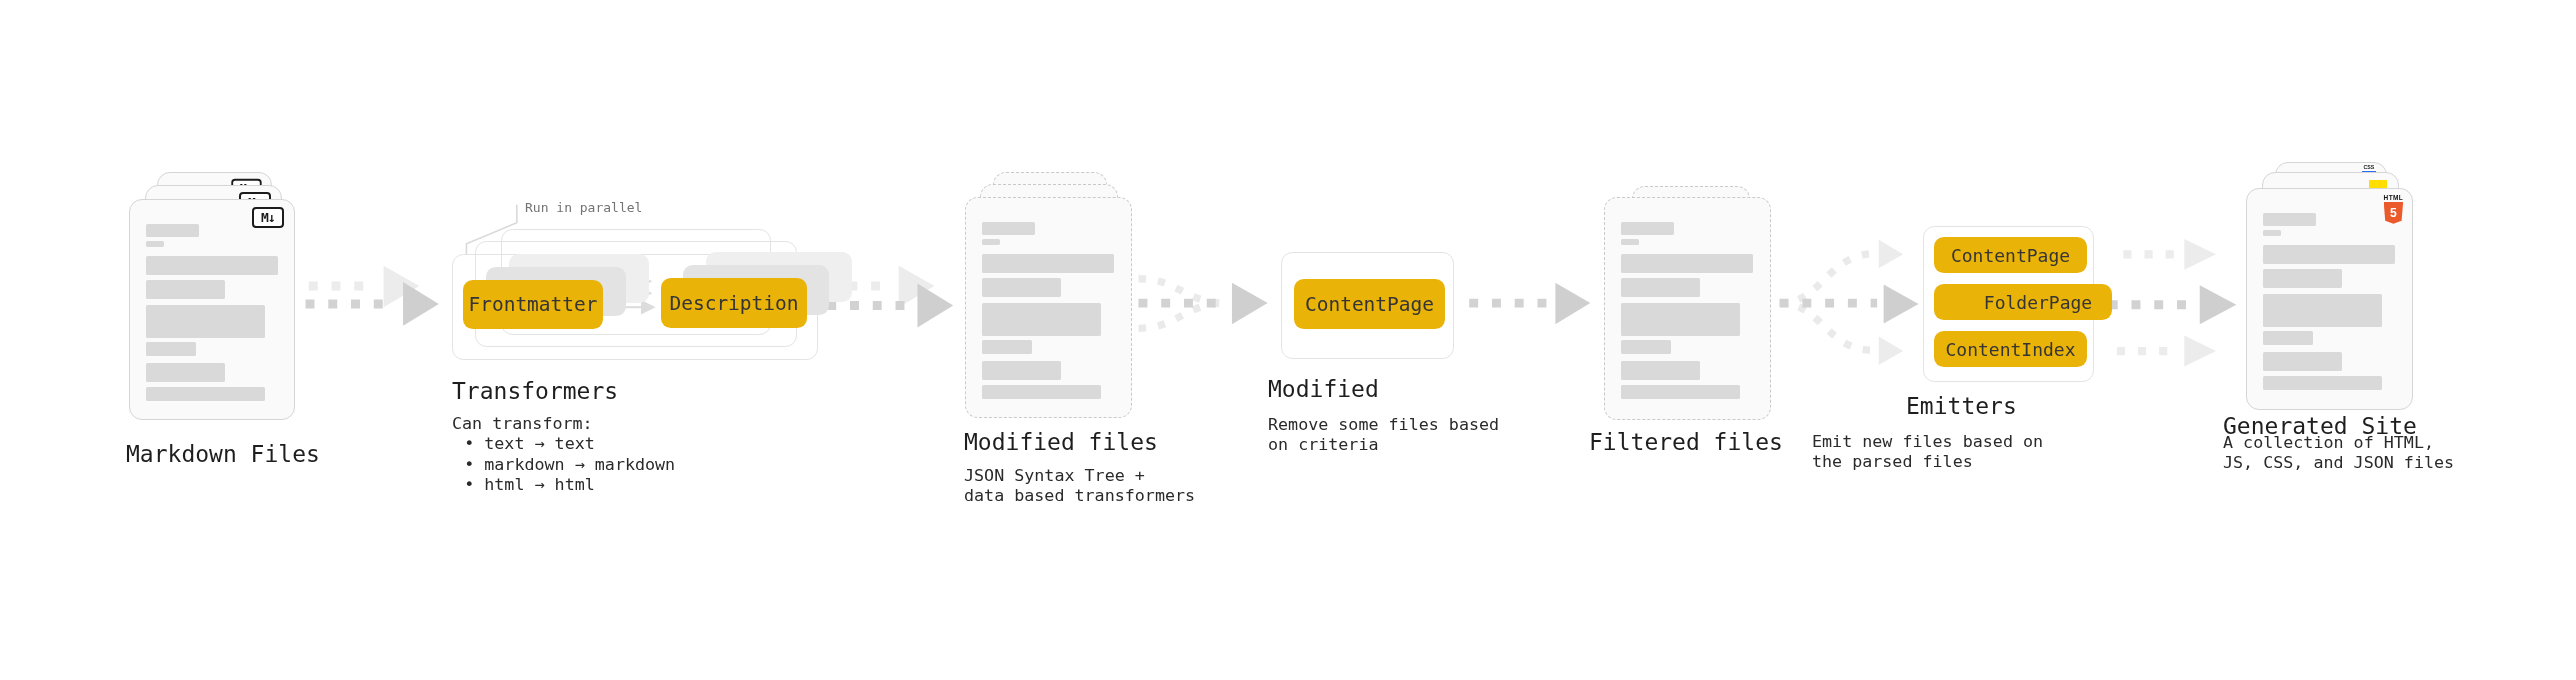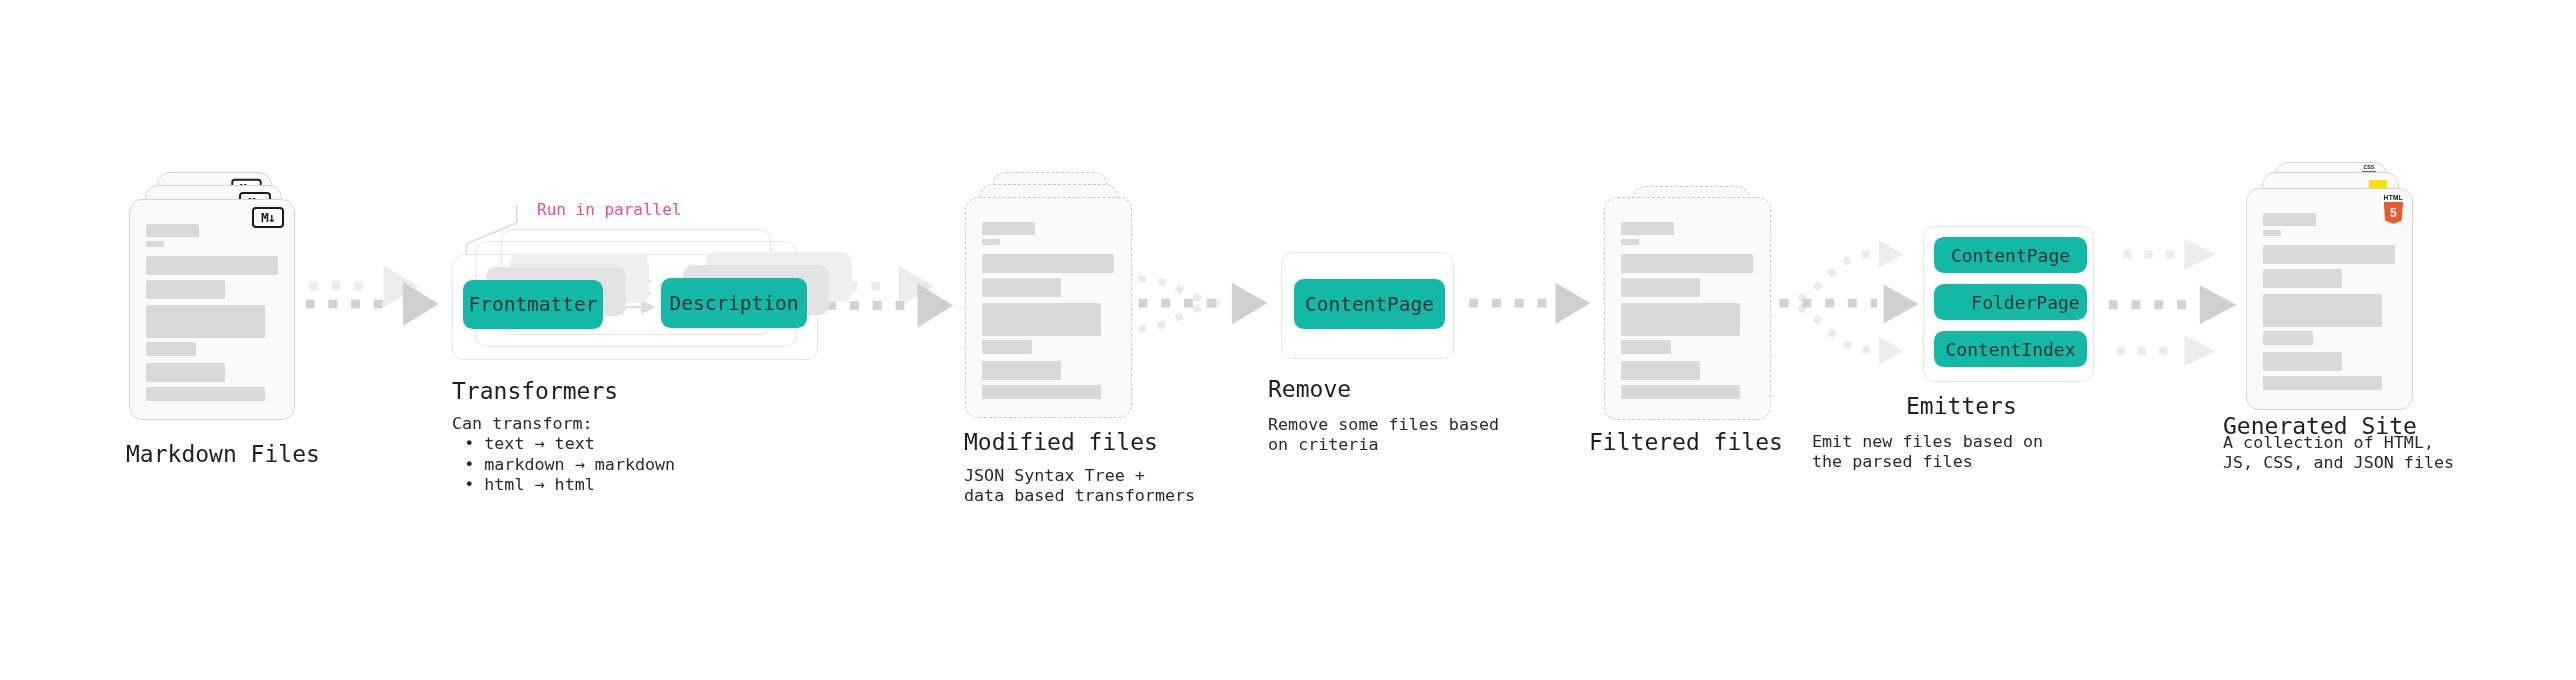--- a/index.html
+++ b/index.html
@@ -31,32 +31,32 @@
     color:#fff; font-family:"Liberation Sans",sans-serif; font-weight:bold; font-size:12.2px;
   }
   .js-icon { position:absolute; top:6.5px; right:11.4px; width:18px; height:10.6px; background:#ffde00; }
   .css-icon { position:absolute; top:2.4px; right:9.8px; width:14.6px; height:9px; background:#fff; text-align:center; }
   .css-word { font-family:"Liberation Sans",sans-serif; font-weight:bold; font-size:5.3px; color:#111; line-height:5.7px; display:block; }
   .css-bar { display:block; width:100%; height:2.4px; background:#2f6df6; }
   
   .obox { position:absolute; border:1.6px solid #e3e3e3; border-radius:11.4px; background:transparent; }
   .obox.filled { background:#ffffff; }
   .pill {
-    position:absolute; background:#14b8a6; border-radius:9.8px;
+    position:absolute; background:#eab308; border-radius:9.8px;
     display:flex; align-items:center; justify-content:center;
     font-size:19.5px; color:#353535;
   }
   .pill.ghost1 { background:#e3e3e3; }
   .pill.ghost2 { background:#efefef; }
   .pill.small { font-size:18px; }
   
   .title { position:absolute; font-size:23px; color:#1e1e1e; white-space:nowrap; }
   .desc  { position:absolute; font-size:16.7px; color:#2a2a2a; line-height:20.3px; white-space:nowrap; }
   .desc .indent { padding-left:12.2px; }
-  .note { position:absolute; font-size:16px; color:#ec4899; white-space:nowrap;margin-left:12px; }
+  .note { position:absolute; font-size:13px; color:#737373; white-space:nowrap; }
   .overlay { position:absolute; left:0; top:0; pointer-events:none; }
 </style>
 </head>
 <body>
 
 <div class="canvas">
 
   <svg class="overlay" width="2576" height="681" viewBox="0 0 3170 838">
 
     <g>
@@ -180,21 +180,21 @@
     <div class="title" style="left:964px; top:429px;">Modified files</div>
     <div class="desc" style="left:964px; top:465px;">
       <div>JSON Syntax Tree +</div>
       <div>data based transformers</div>
     </div>
   </div>
 
   <div>
     <div class="obox filled" style="left:1281px; top:252px; width:173px; height:107px;"></div>
     <div class="pill" style="left:1294px; top:279px; width:151px; height:50px;">ContentPage</div>
-    <div class="title" style="left:1268px; top:376px;">Remove</div>
+    <div class="title" style="left:1268px; top:376px;">Modified</div>
     <div class="desc" style="left:1268px; top:414px;">
       <div>Remove some files based</div>
       <div>on criteria</div>
     </div>
   </div>
 
   <div>
     <div class="card dashed" style="left:1632px; top:186px; width:118px; height:221px;"></div>
     <div class="card dashed" style="left:1604px; top:197px; width:167px; height:223px;">
         <div class="bar" style="top: 24.4px; width: 53px; height: 13px;"></div>
@@ -205,21 +205,21 @@
         <div class="bar" style="top: 142px; width: 50px; height: 14px;"></div>
         <div class="bar" style="top: 163px; width: 79px; height: 18.7px;"></div>
         <div class="bar" style="top: 187px; width: 119px; height: 14px;"></div>
       </div>
     <div class="title" style="left:1589px; top:429px;">Filtered files</div>
   </div>
 
   <div>
     <div class="obox filled" style="left:1923px; top:226px; width:171px; height:156px;"></div>
     <div class="pill small" style="left:1934px; top:237px; width:153px; height:36px;">ContentPage</div>
-    <div class="pill small" style="left:1934px; top:284px; width:153px; height:36px;padding-left:30px;">FolderPage</div>
+    <div class="pill small" style="left:1934px; top:284px; width:178px; height:36px;padding-left:30px;">FolderPage</div>
     <div class="pill small" style="left:1934px; top:331px; width:153px; height:36px;">ContentIndex</div>
     <div class="title" style="left:1906px; top:393px;">Emitters</div>
     <div class="desc" style="left:1812px; top:431px;">
       <div>Emit new files based on</div>
       <div>the parsed files</div>
     </div>
   </div>
 
   <div>
     <div class="card" style="left:2275px; top:162px; width:112px; height:221px;">

